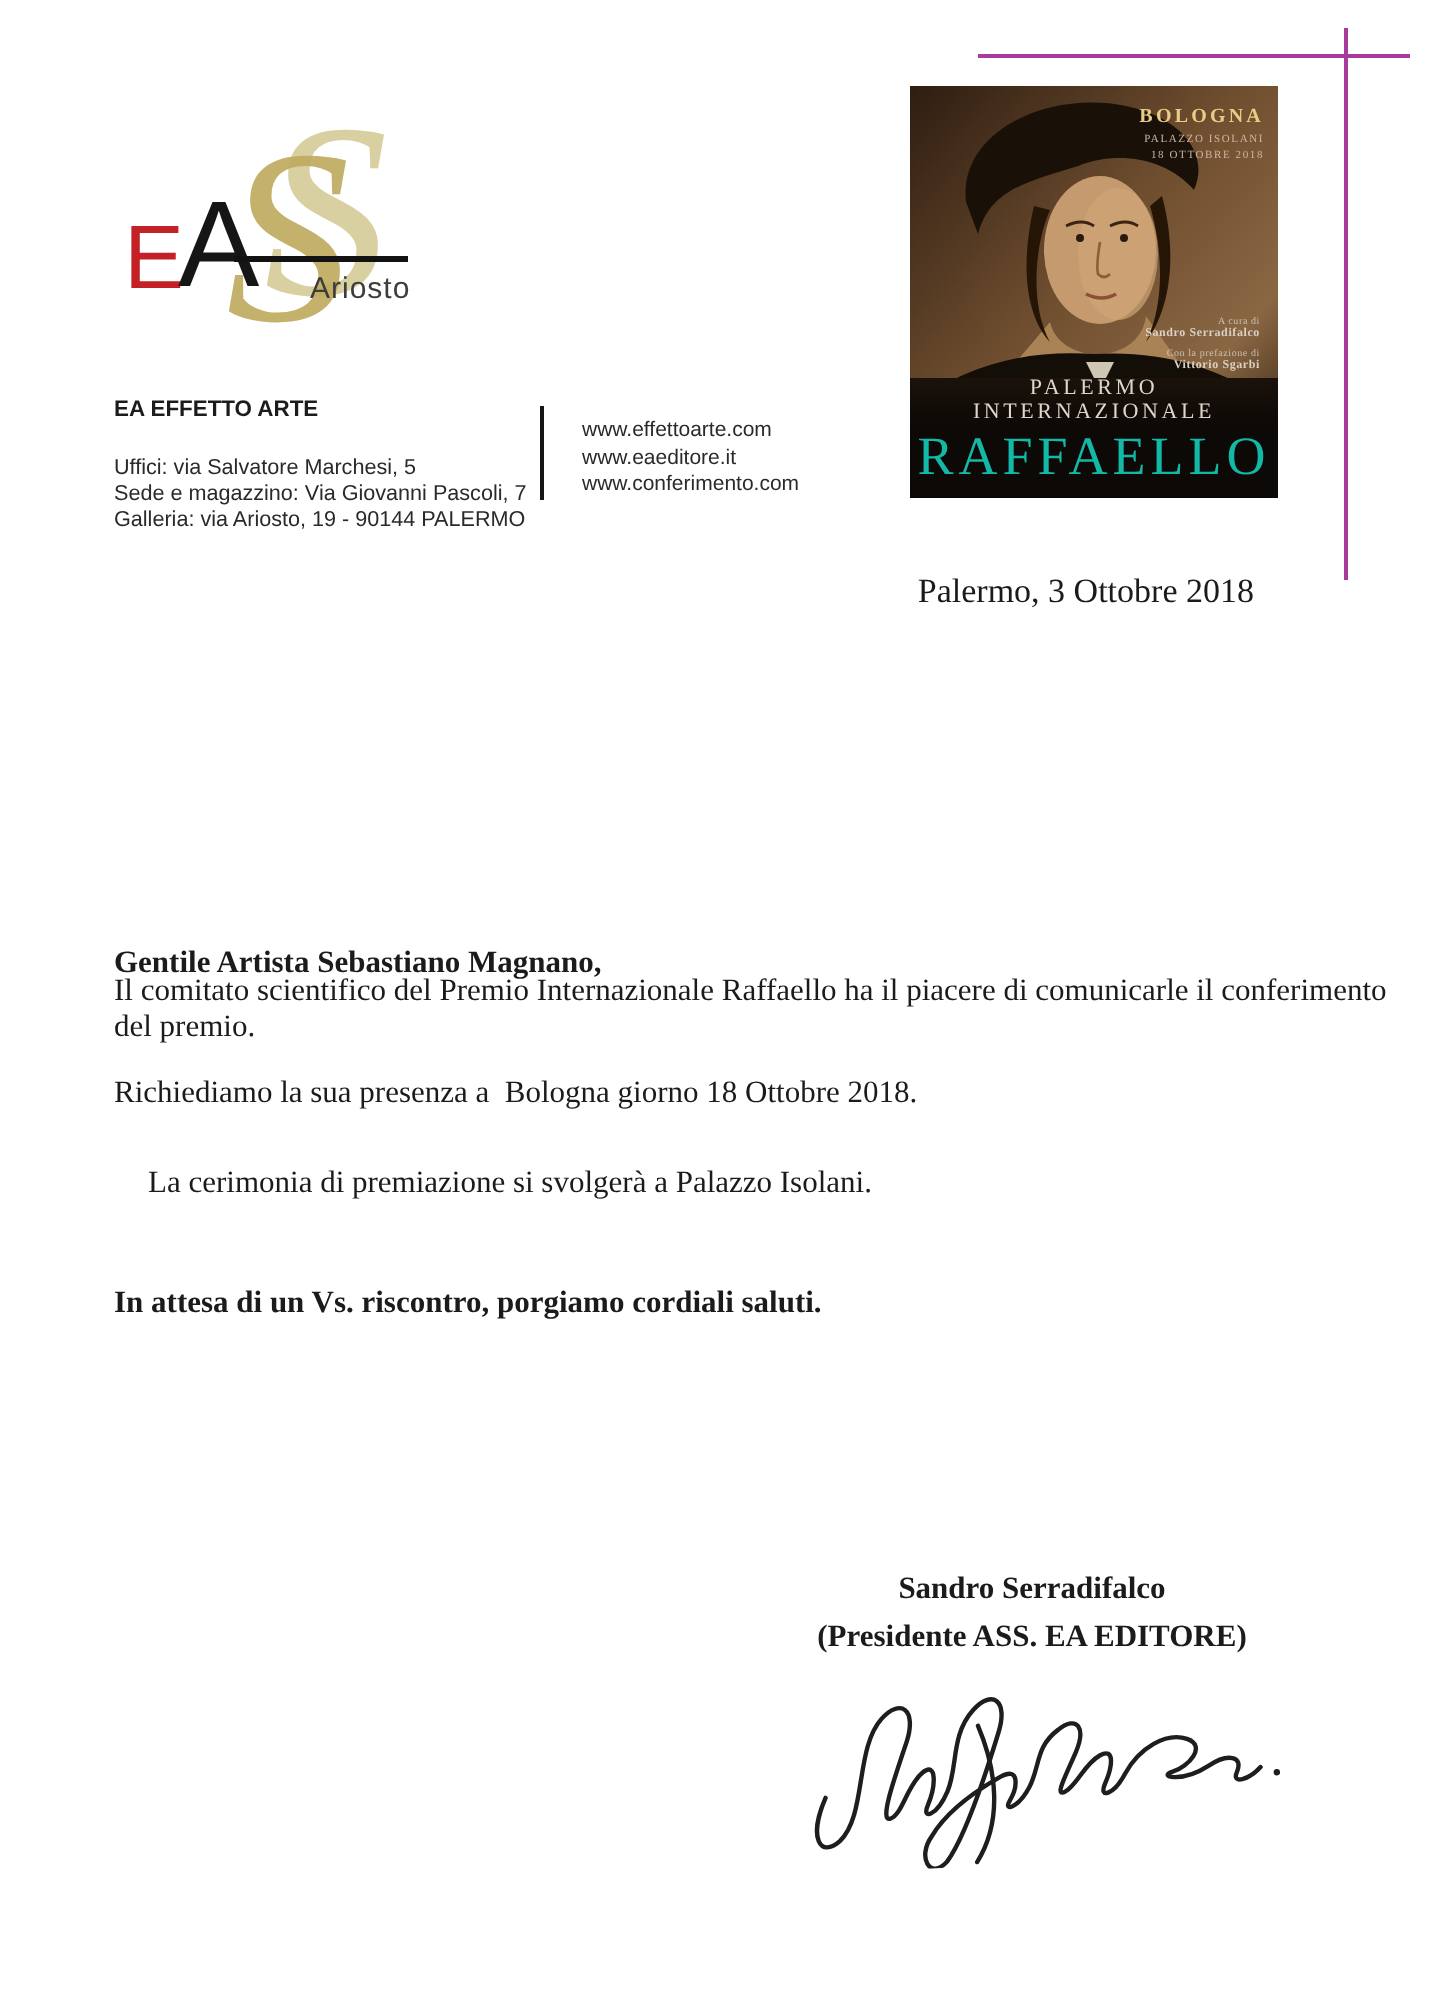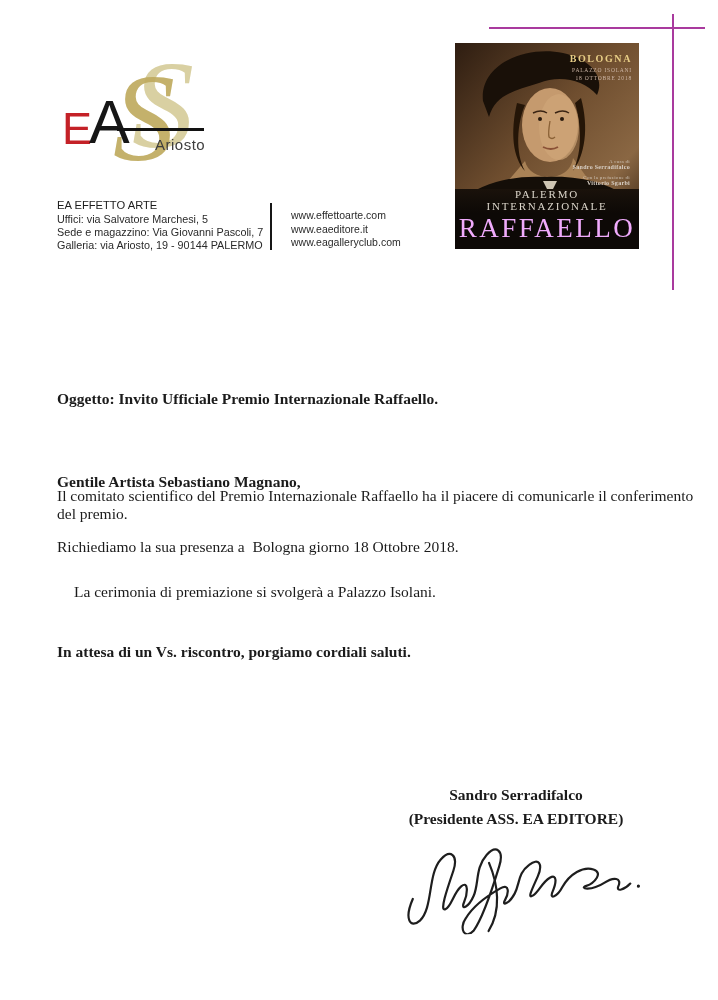--- a/index.html
+++ b/index.html
@@ -18,21 +18,21 @@
   .logo-ea span{font-family:"Liberation Sans",sans-serif;line-height:1;display:block;position:absolute;}
   .logo-e{left:62px;top:106px;font-size:45px;color:#c42127;}
   .logo-a{left:89px;top:92px;font-size:61px;color:#161616;}
   .logo-line{left:117px;top:128px;width:87px;height:3px;background:#121212;}
   .logo-editore{left:155px;top:136px;font-family:"Liberation Sans",sans-serif;
                 font-size:15px;color:#3d3d3d;letter-spacing:.5px;}
 
   
   .contact{left:57px;top:199px;font-family:"Liberation Sans",sans-serif;font-size:10.8px;
            line-height:13px;color:#2a2a2a;}
-  .contact .company{font-weight:normal;font-size:11.2px;margin-bottom:1px;color:#1c1c1c;}
+  .contact .company{font-weight:bold;font-size:11.2px;margin-bottom:16px;color:#1c1c1c;}
   .vdivider{left:270px;top:203px;width:2px;height:47px;background:#161616;}
   .websites{left:291px;top:209px;font-family:"Liberation Sans",sans-serif;font-size:10.5px;
             line-height:13.5px;color:#2a2a2a;}
 
   
   .cover{left:455px;top:43px;width:184px;height:206px;background:#4e3520;overflow:hidden;}
   .cover svg{position:absolute;left:0;top:0;}
   .cover-city{position:absolute;right:7px;top:10px;color:#e7cd86;font-weight:bold;
               font-size:10px;letter-spacing:1.6px;text-align:right;}
   .cover-venue,.cover-date{position:absolute;right:7px;color:#cdb6a6;font-size:5.5px;
@@ -40,21 +40,21 @@
   .cover-venue{top:24px;}
   .cover-date{top:32px;}
   .cover-credits{position:absolute;right:9px;top:116px;text-align:right;color:#d9d0c6;}
   .cover-credits .pre{font-size:5px;letter-spacing:.3px;opacity:.85;}
   .cover-credits .name{font-size:6px;font-weight:bold;letter-spacing:.3px;margin-bottom:5px;}
   .cover-band{position:absolute;left:0;bottom:0;width:100%;height:60px;
               background:linear-gradient(#1a120b, #0d0906 40%);}
   .cover-award1{position:absolute;left:0;bottom:37px;width:100%;text-align:center;
                 color:#dcd6cb;font-size:11px;letter-spacing:1.8px;}
   .cover-award2{position:absolute;left:0;bottom:5px;width:100%;text-align:center;
-                color:#f0abfc;font-size:27px;letter-spacing:2.5px;}
+                color:#14b8a6;font-size:27px;letter-spacing:2.5px;}
 
   
   .cropmark-h{left:489px;top:27px;width:216px;height:1.5px;background:#a93a9e;}
   .cropmark-v{left:672px;top:14px;width:1.5px;height:276px;background:#a93a9e;}
 
   
   .dateline{left:427px;top:286px;width:200px;text-align:right;font-size:17px;}
   .line{left:57px;width:648px;font-size:15.5px;white-space:pre-wrap;}
   .bold{font-weight:bold;}
   .subject{top:390px;}
@@ -90,21 +90,21 @@
   <div class="abs contact">
     <div class="company">EA EFFETTO ARTE</div>
     <div>Uffici: via Salvatore Marchesi, 5</div>
     <div>Sede e magazzino: Via Giovanni Pascoli, 7</div>
     <div>Galleria: via Ariosto, 19 - 90144 PALERMO</div>
   </div>
   <div class="abs vdivider"></div>
   <div class="abs websites">
     <div>www.effettoarte.com</div>
     <div>www.eaeditore.it</div>
-    <div>www.eagalleryclub.com</div>
+    <div>www.conferimento.com</div>
   </div>
 
   <div class="abs cover">
     <svg width="184" height="206" viewBox="0 0 184 206">
       <defs>
         <linearGradient id="bg" x1="0" y1="0" x2="1" y2="1">
           <stop offset="0" stop-color="#2e1d11"></stop>
           <stop offset="0.45" stop-color="#6f4e2f"></stop>
           <stop offset="0.75" stop-color="#8a6743"></stop>
           <stop offset="1" stop-color="#241508"></stop>
@@ -140,22 +140,22 @@
       <div class="pre">A cura di</div>
       <div class="name">Sandro Serradifalco</div>
       <div class="pre">Con la prefazione di</div>
       <div class="name">Vittorio Sgarbi</div>
     </div>
     <div class="cover-band"></div>
     <div class="cover-award1">PALERMO INTERNAZIONALE</div>
     <div class="cover-award2">RAFFAELLO</div>
   </div>
 
+  <div class="abs dateline">Palermo, 3 Ottobre 2018</div>
 
-  <div class="abs line bold subject">Oggetto: Invito Ufficiale Premio Internazionale Raffaello.</div>
   <div class="abs line bold salutation">Gentile Artista Sebastiano Magnano,</div>
   <div class="abs line p1l1">Il comitato scientifico del Premio Internazionale Raffaello ha il piacere di comunicarle il conferimento del premio.</div>
   <div class="abs line p1l2">Richiediamo la sua presenza a  Bologna giorno 18 Ottobre 2018.</div>
   <div class="abs line p2">La cerimonia di premiazione si svolgerà a Palazzo Isolani.</div>
   <div class="abs line bold closing">In attesa di un Vs. riscontro, porgiamo cordiali saluti.</div>
 
   <div class="abs signer">
     <div>Sandro Serradifalco</div>
     <div>(Presidente ASS. EA EDITORE)</div>
   </div>

